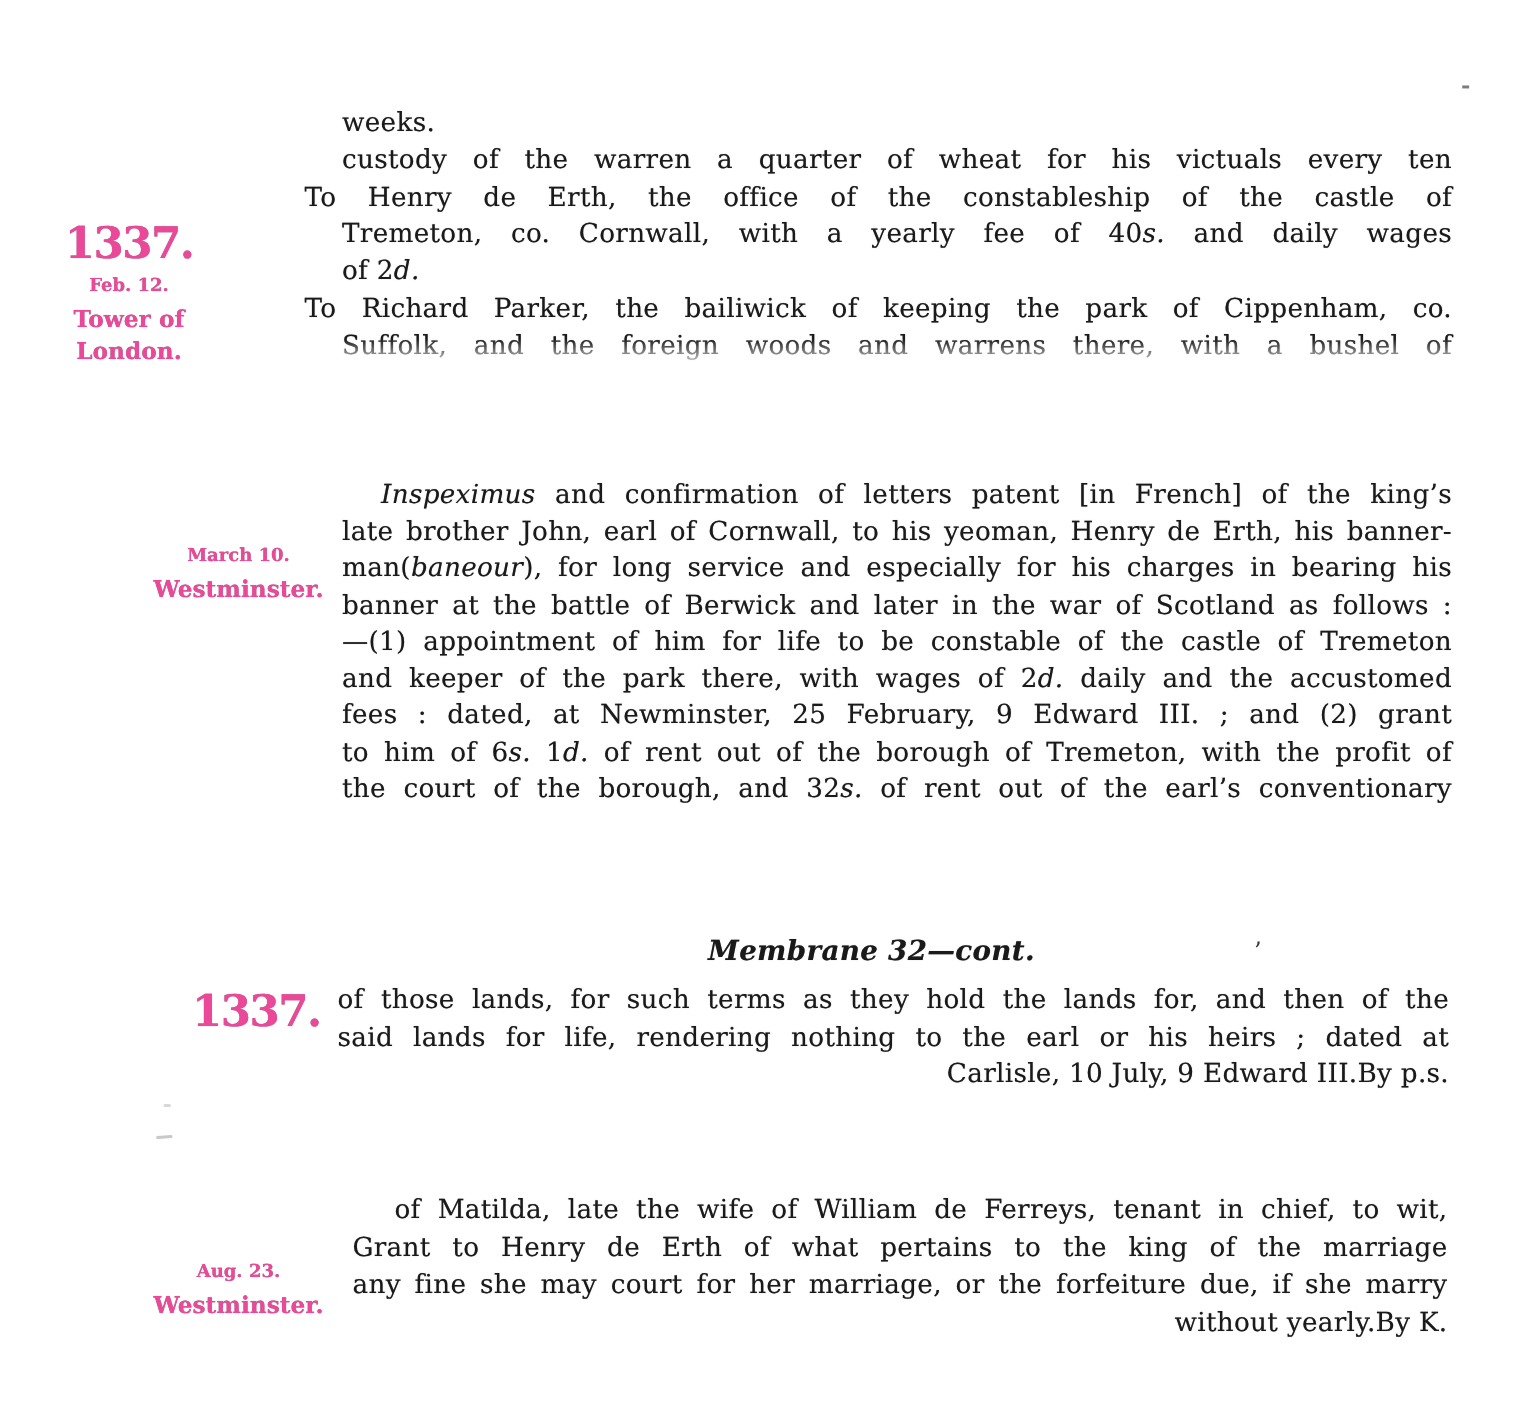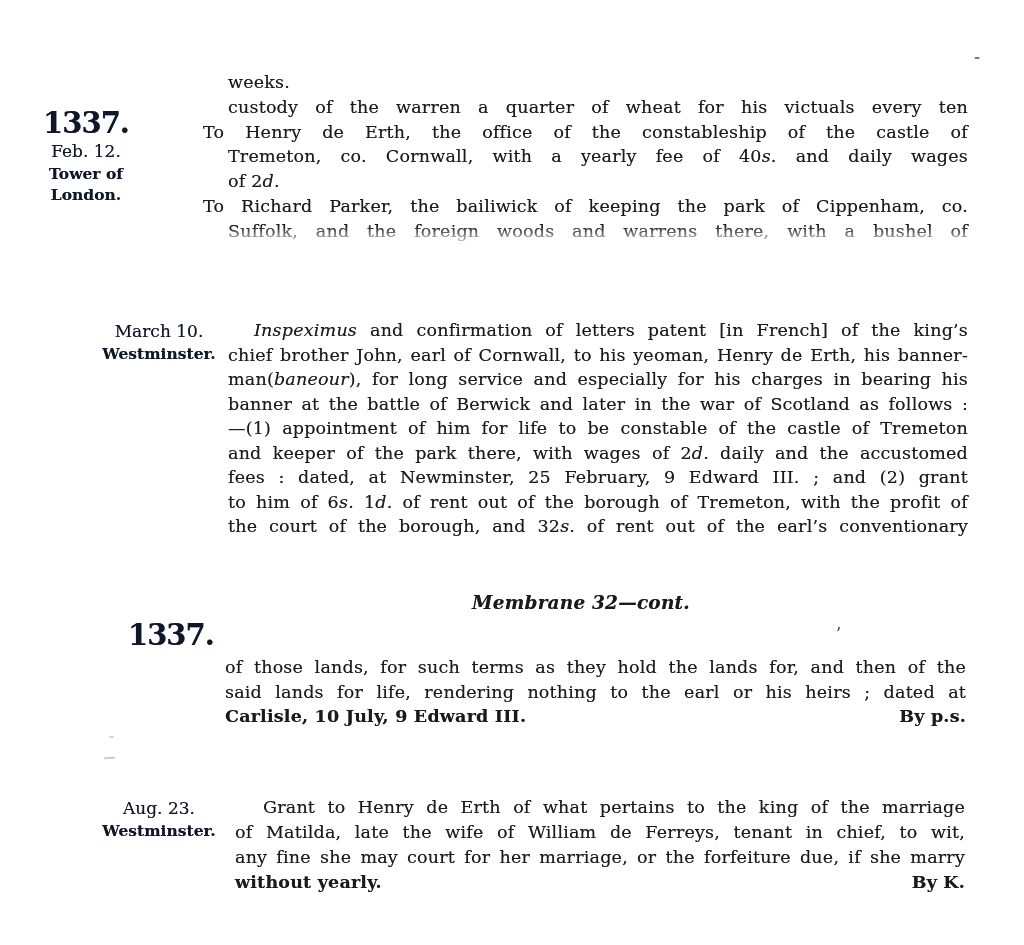--- a/index.html
+++ b/index.html
@@ -6,49 +6,49 @@
   .sheet{
     position:relative;
     width:1024px;height:945px;
     background:#ffffff;
     font-family:"DejaVu Serif", serif;
     color:#1a1a1a;
     overflow:hidden;
   }
   .sheet *{box-sizing:border-box;}
   
-  .margin{position:absolute;text-align:center;color:#0f172a;
-    text-shadow:0 0 0.5px rgba(0,0,0,0.55);}
+  .margin{position:absolute;text-align:center;color:#ec4899;
+    text-shadow:0 0 0.5px rgba(0,0,0,0.55);margin-top:39px;}
   .m1{left:10px;top:106px;width:152px;}
   .m2{left:68px;top:320px;width:182px;}
   .m3{left:128px;top:618px;width:110px;text-align:left;}
   .m4{left:68px;top:797px;width:182px;}
   .year{font-size:29px;font-weight:bold;line-height:34px;letter-spacing:-1px;}
-  .mdate{font-size:17px;font-weight:normal;line-height:23px;}
+  .mdate{font-size:12px;font-weight:bold;line-height:23px;}
   .mplace{font-size:15.5px;font-weight:bold;line-height:21px;}
   
   .body{position:absolute;font-size:17.5px;letter-spacing:0.2px;
     text-shadow:0 0 0.55px rgba(0,0,0,0.5);}
   .b1{left:203px;top:70px;width:765px;}
   .b1 .line{line-height:24.8px;}
   .b2{left:228px;top:318px;width:740px;}
   .b2 .line{line-height:24.55px;}
   .b2 .line:first-child{text-indent:26px;}
   .b3{left:225px;top:655px;width:741px;}
   .b3 .line{line-height:24.6px;}
   .b4{left:235px;top:795px;width:730px;}
   .b4 .line{line-height:25px;}
   .b4 .line:first-child{text-indent:28px;}
   .line{text-align:justify;text-align-last:justify;}
   .line.nj{text-align-last:left;}
   .line.pl{padding-left:25px;}
-  .line.split{display:flex;justify-content:space-between;text-align:left;text-align-last:left;font-weight:bold;}
+  .line.split{display:flex;justify-content:flex-end;text-align:left;text-align-last:left;}
   .it{font-style:italic;}
   
-  .mem-heading{position:absolute;left:205px;top:592px;width:752px;
+  .mem-heading{position:absolute;left:205px;top:624px;width:752px;
     text-align:center;font-style:italic;font-weight:bold;font-size:18.5px;
     letter-spacing:0.2px;text-shadow:0 0 0.5px rgba(0,0,0,0.5);}
   
   .art{position:absolute;color:#7d7d7d;}
   .art.dash{left:974px;top:48px;font-size:15px;font-weight:bold;}
   .art.apos{left:836px;top:624px;font-size:16px;color:#3a3a3a;}
   .smudge{position:absolute;background:#d8d8d8;border-radius:1px;}
   .smudge.s1{left:109px;top:736px;width:5px;height:2px;}
   .smudge.s2{left:104px;top:757px;width:11px;height:2px;transform:rotate(-4deg);background:#c9c9c9;}
   
@@ -84,21 +84,21 @@
   </div>
   <div class="fade"></div>
 
   <div class="margin m2">
     <div class="mdate">March 10.</div>
     <div class="mplace">Westminster.</div>
   </div>
 
   <div class="body b2">
     <div class="line"><span class="it">Inspeximus</span><span> and confirmation of letters patent [in French] of the king’s</span></div>
-    <div class="line"><span>chief brother John, earl of Cornwall, to his yeoman, Henry de Erth, his banner-</span></div>
+    <div class="line"><span>late brother John, earl of Cornwall, to his yeoman, Henry de Erth, his banner-</span></div>
     <div class="line"><span>man(</span><span class="it">baneour</span><span>), for long service and especially for his charges in bearing his</span></div>
     <div class="line"><span>banner at the battle of Berwick and later in the war of Scotland as follows :</span></div>
     <div class="line"><span>—(1) appointment of him for life to be constable of the castle of Tremeton</span></div>
     <div class="line"><span>and keeper of the park there, with wages of 2</span><span class="it">d.</span><span> daily and the accustomed</span></div>
     <div class="line"><span>fees : dated, at Newminster, 25 February, 9 Edward III. ; and (2) grant</span></div>
     <div class="line"><span>to him of 6</span><span class="it">s.</span><span> 1</span><span class="it">d.</span><span> of rent out of the borough of Tremeton, with the profit of</span></div>
     <div class="line"><span>the court of the borough, and 32</span><span class="it">s.</span><span> of rent out of the earl’s conventionary</span></div>
   </div>
 
   <div class="margin m3">
@@ -115,22 +115,22 @@
       <span>By p.s.</span>
     </div>
   </div>
 
   <div class="margin m4">
     <div class="mdate">Aug. 23.</div>
     <div class="mplace">Westminster.</div>
   </div>
 
   <div class="body b4">
+    <div class="line"><span>of Matilda, late the wife of William de Ferreys, tenant in chief, to wit,</span></div>
     <div class="line"><span>Grant to Henry de Erth of what pertains to the king of the marriage</span></div>
-    <div class="line"><span>of Matilda, late the wife of William de Ferreys, tenant in chief, to wit,</span></div>
     <div class="line"><span>any fine she may court for her marriage, or the forfeiture due, if she marry</span></div>
     <div class="line split">
       <span>without yearly.</span>
       <span>By K.</span>
     </div>
   </div>
 
 </div>
 
 </body></html>

